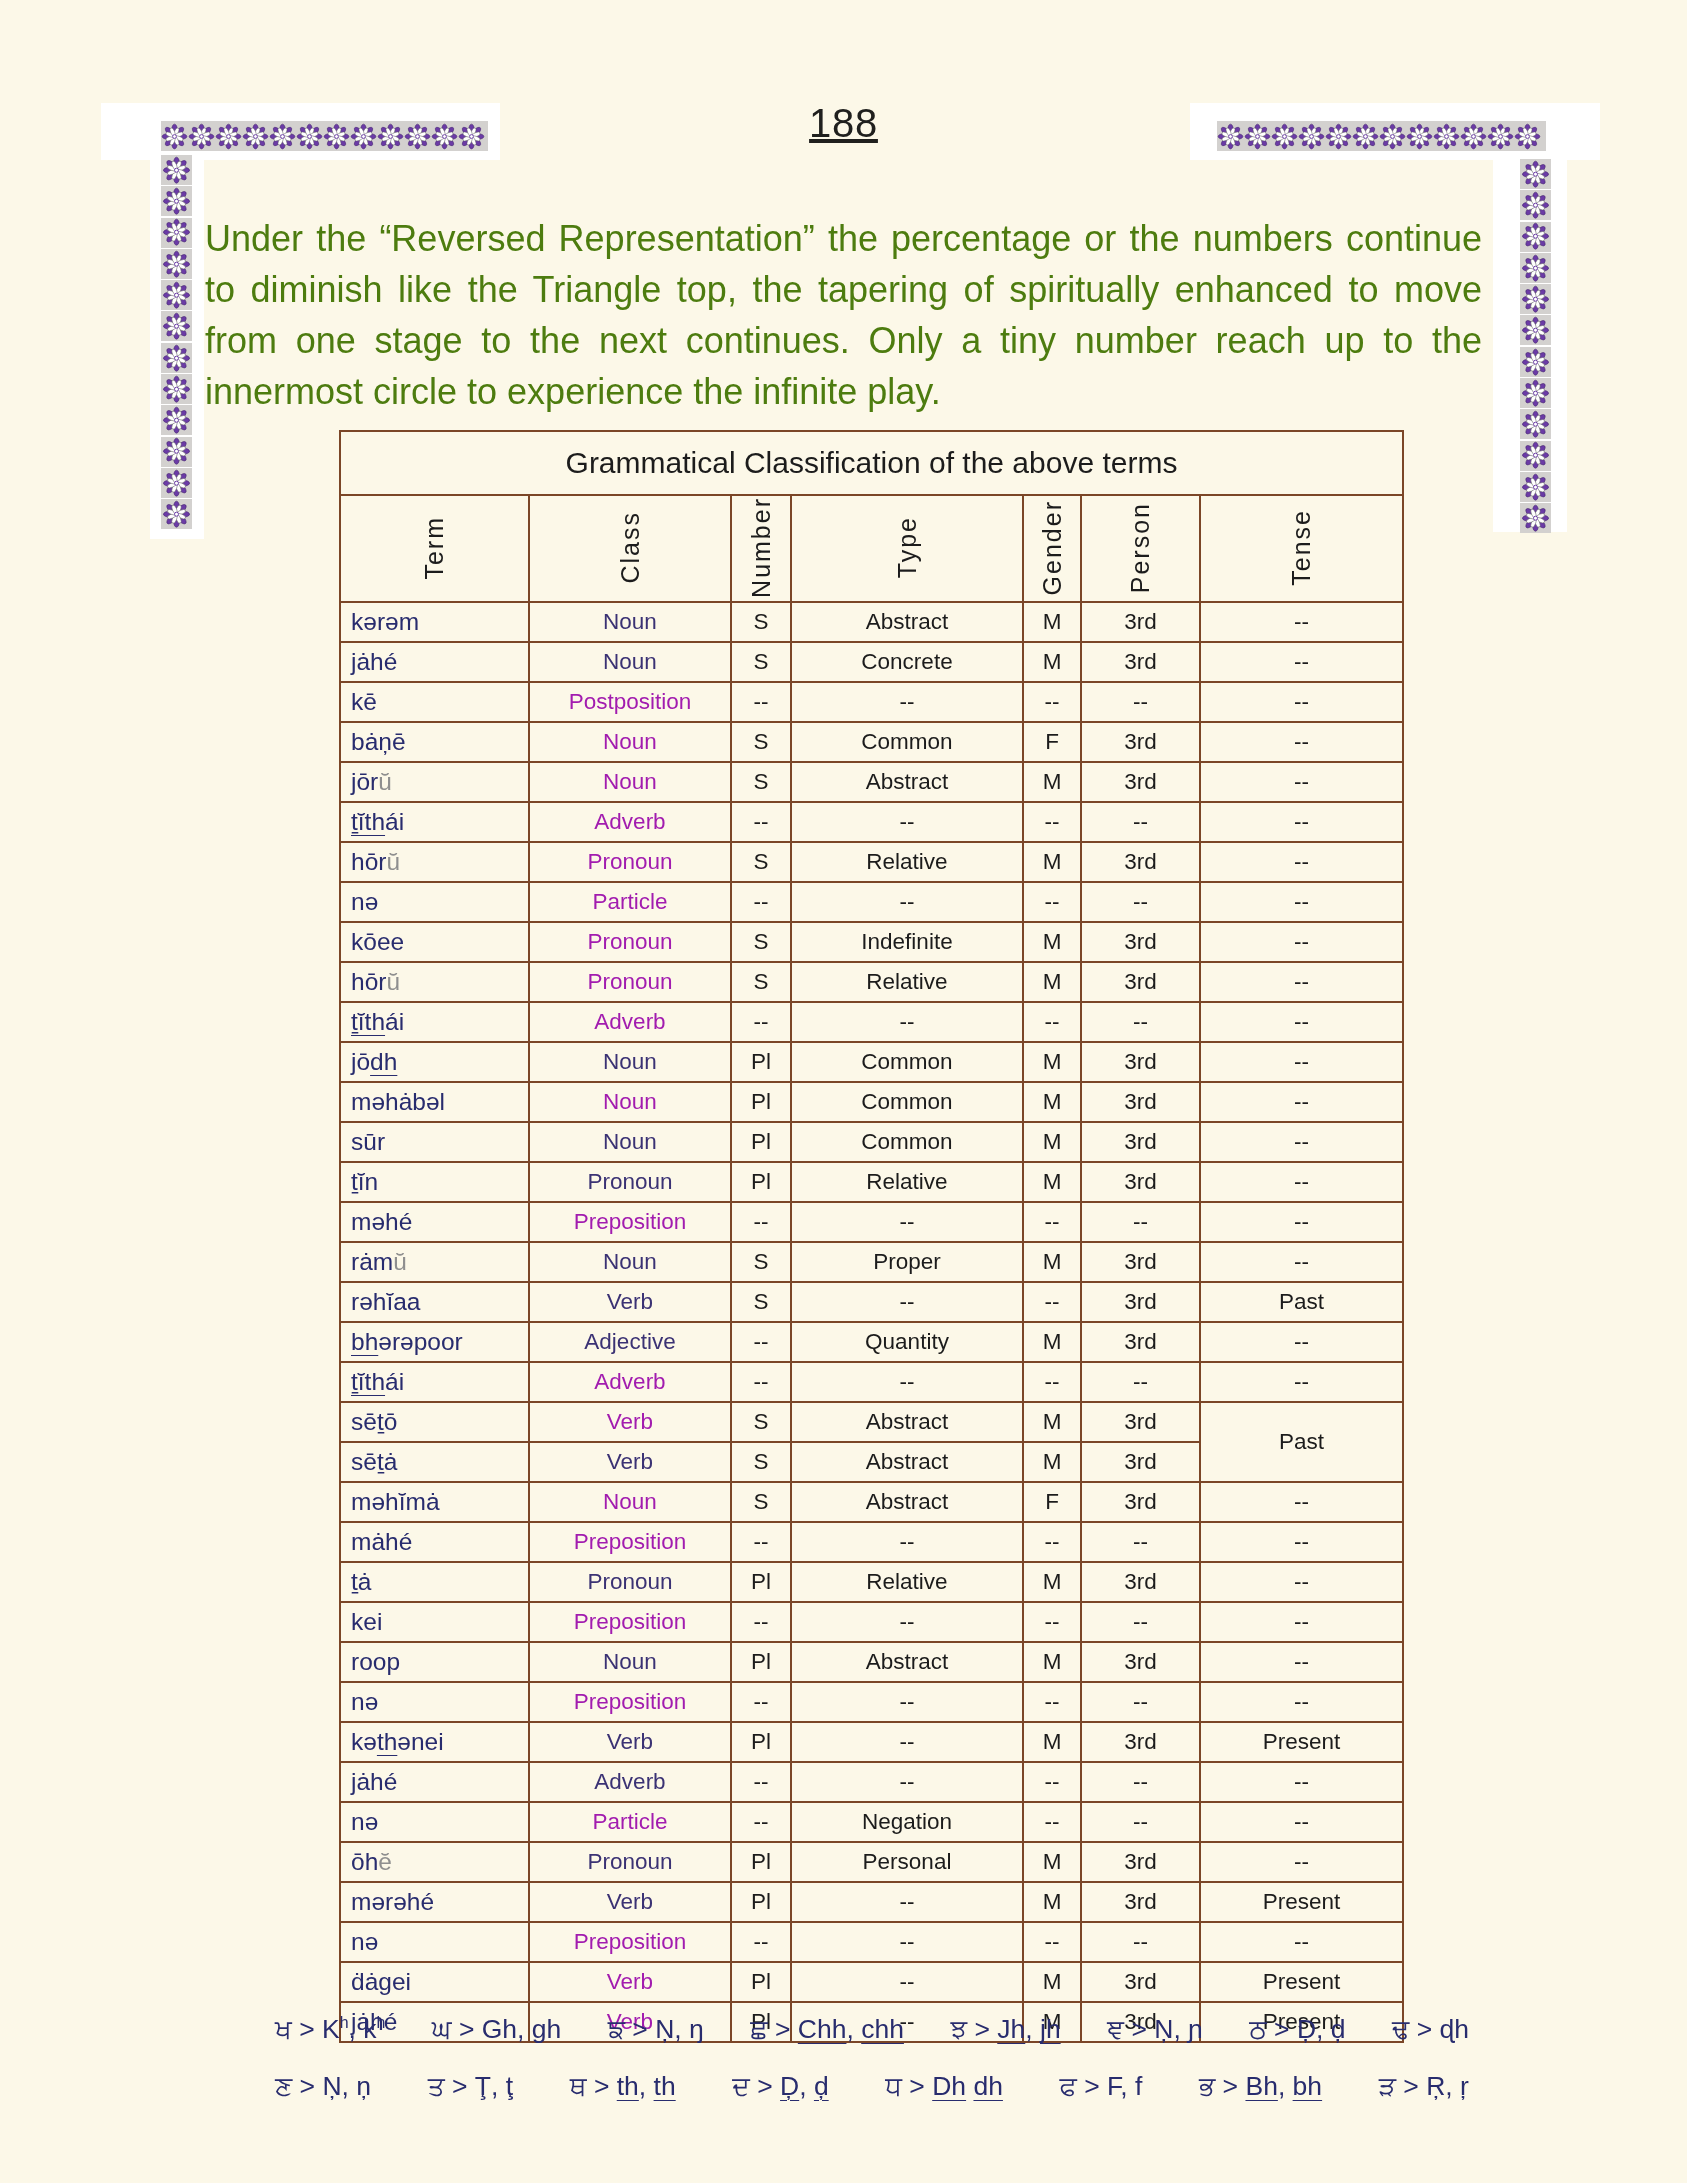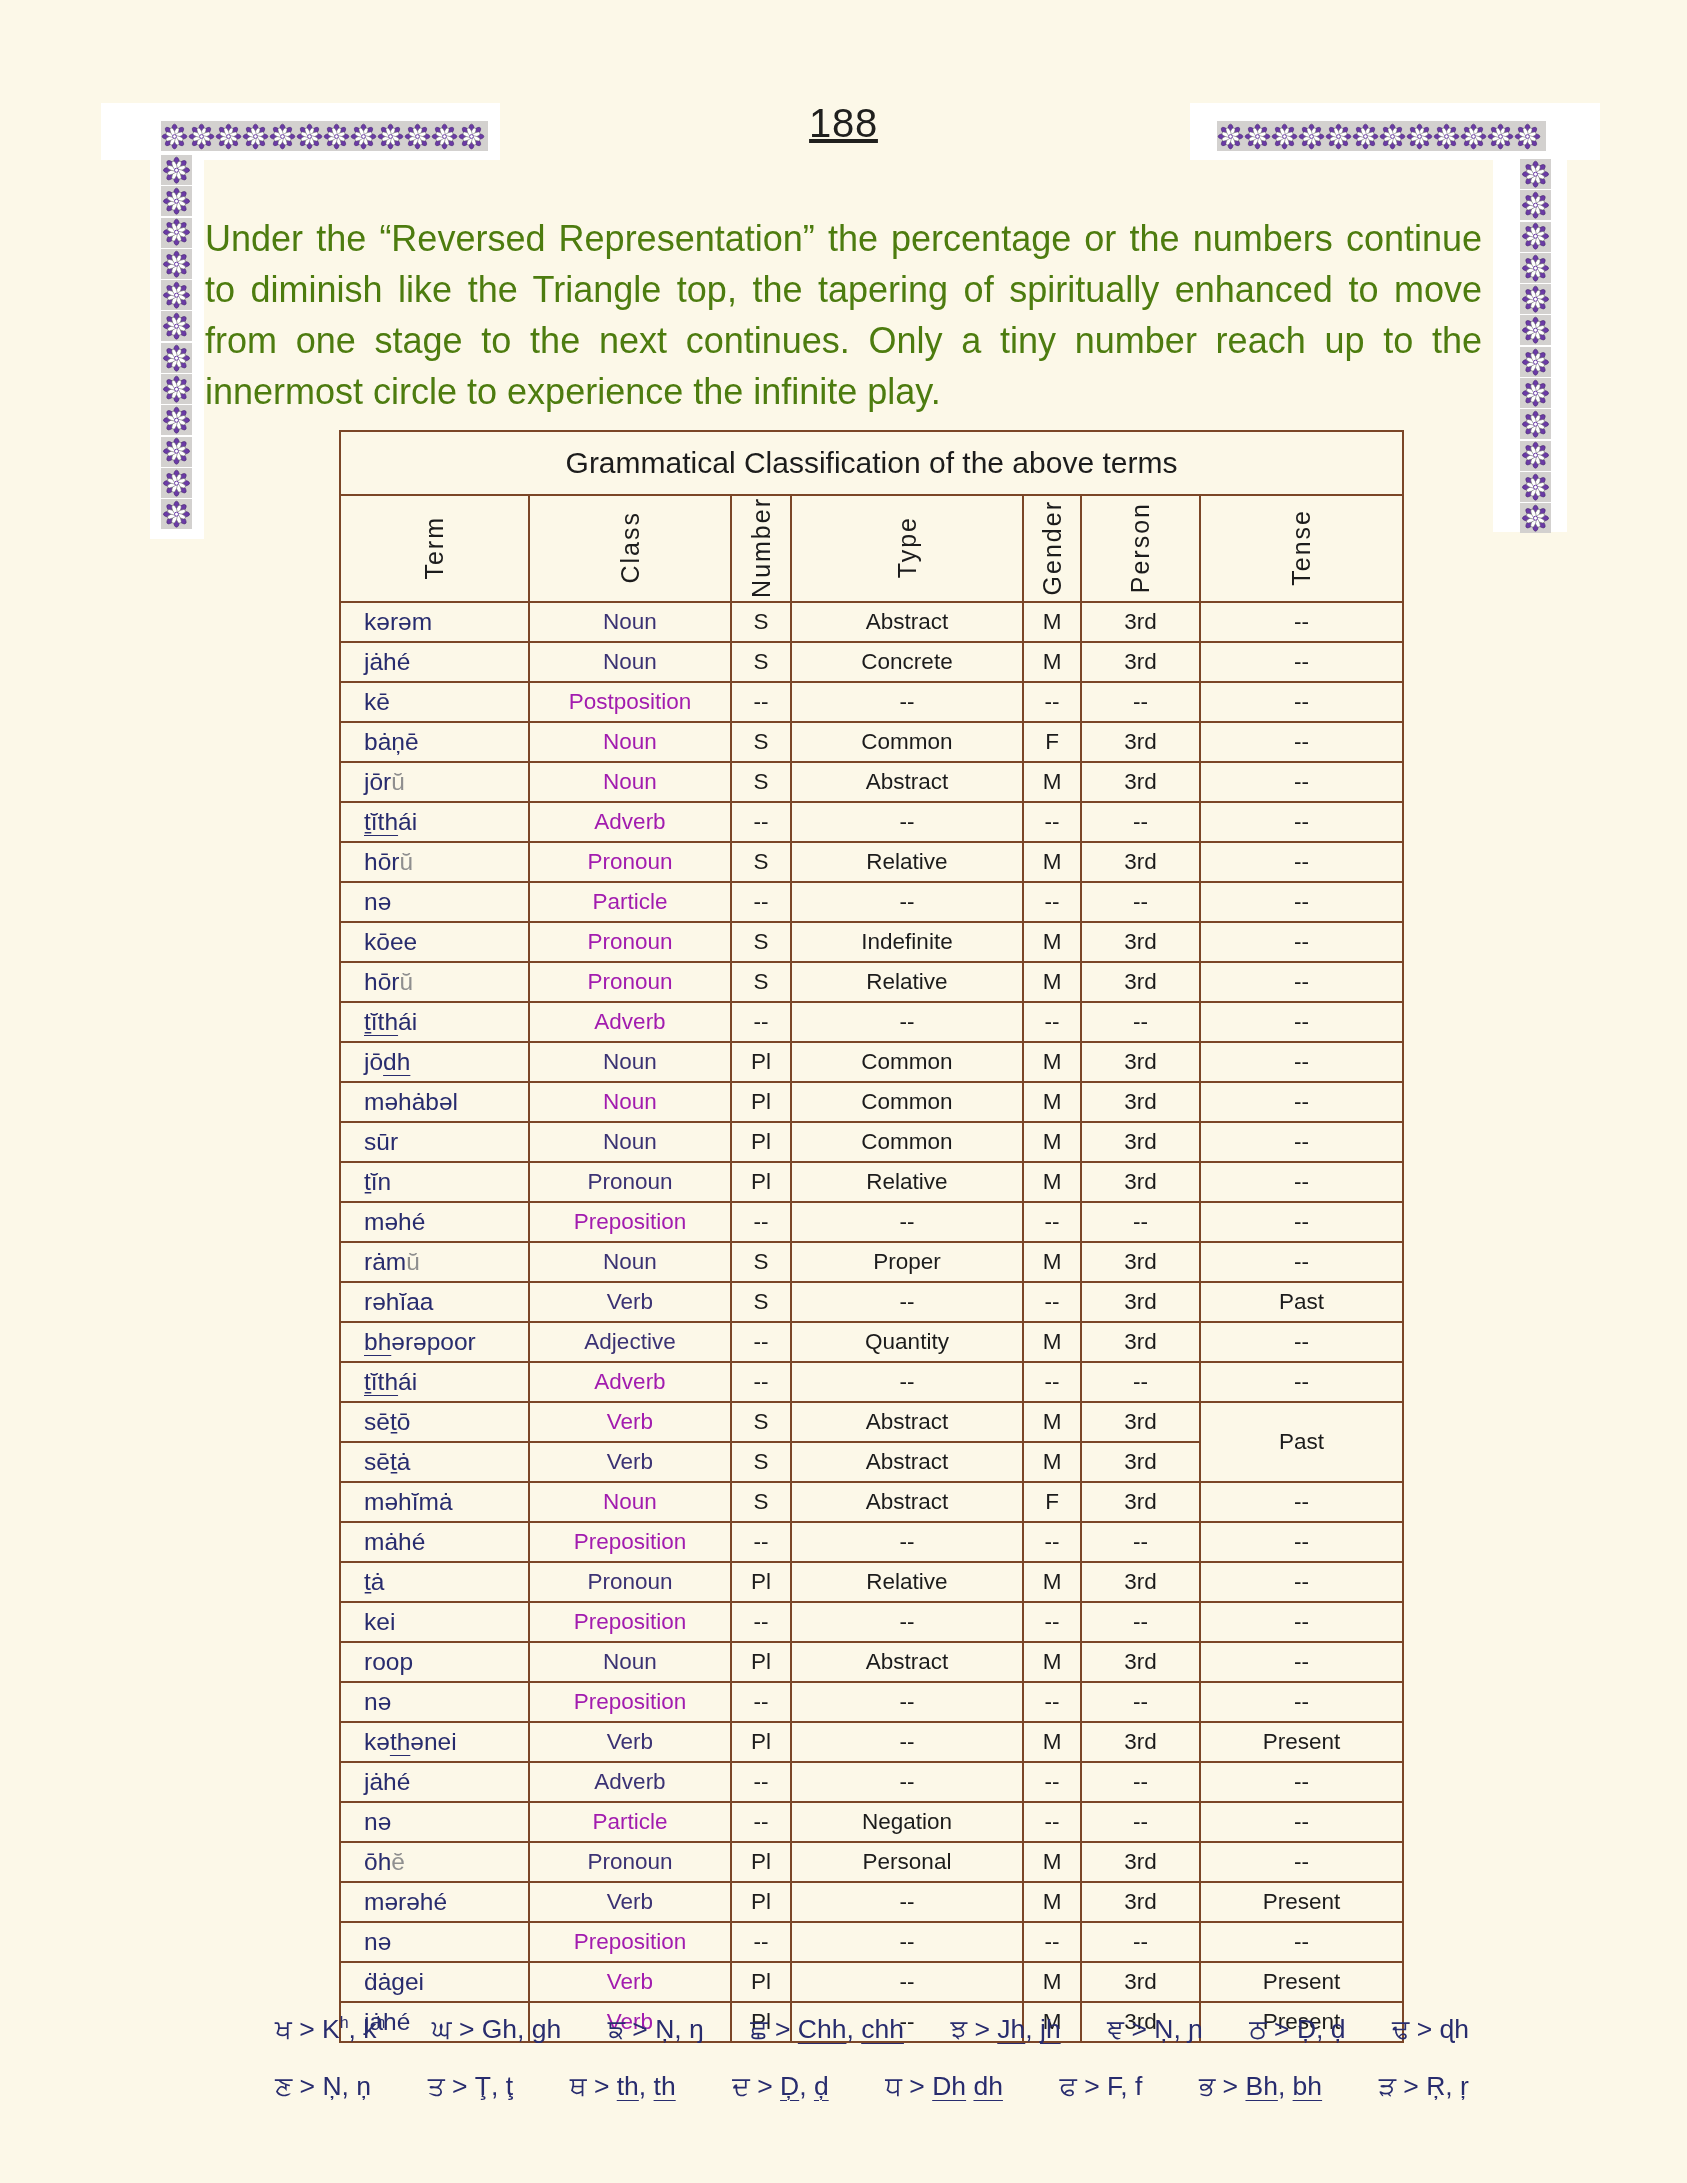--- a/index.html
+++ b/index.html
@@ -48,21 +48,21 @@
   .rot{
     writing-mode:vertical-rl;transform:rotate(180deg);
     font-size:25px;color:#1c1c1c;letter-spacing:2px;
     display:inline-block;line-height:1;
   }
   tbody td{
     height:36px;text-align:center;vertical-align:middle;
     font-size:22.5px;color:#1c1c1c;
   }
   td.term{
-    text-align:left;padding-left:23px;font-size:24.5px;color:#282c6e;
+    text-align:left;padding-left:10px;font-size:24.5px;color:#282c6e;
   }
   .c-navy{color:#3b3274;}
   .c-ink{color:#a21caf;}
   g{color:#8f8f8f;}
   u{text-decoration-thickness:1.3px;text-underline-offset:4.6px;}
   sup{font-size:60%;}
   
   .footer{
     position:absolute;left:275px;top:2014px;width:1194px;
     color:#282c6e;font-size:26.5px;

